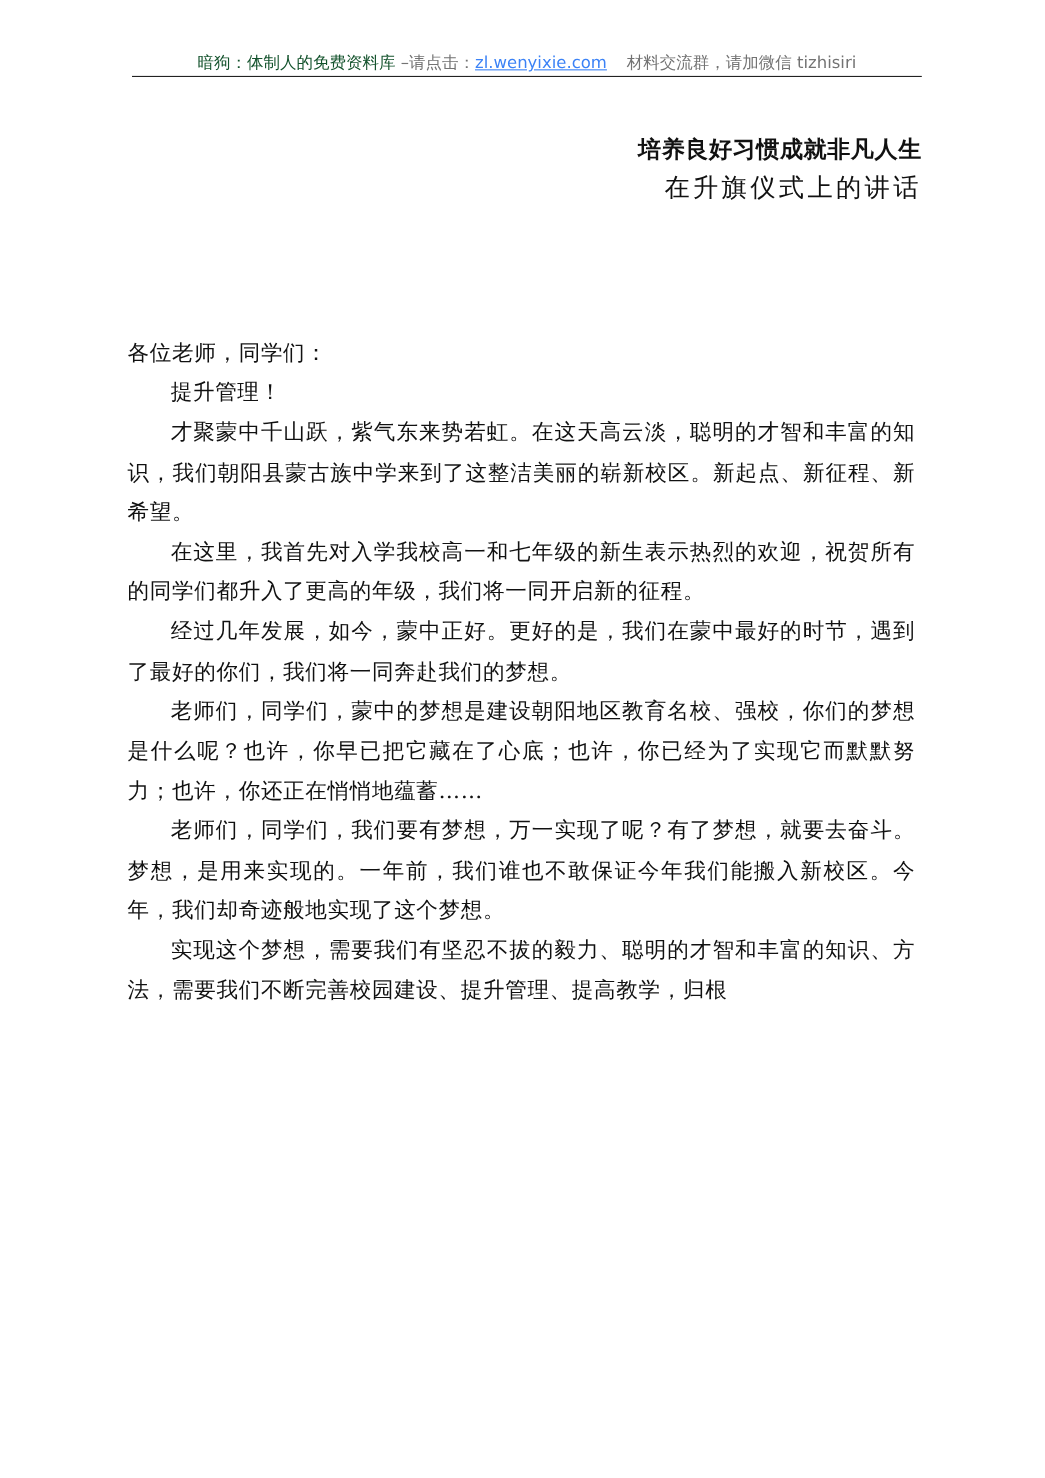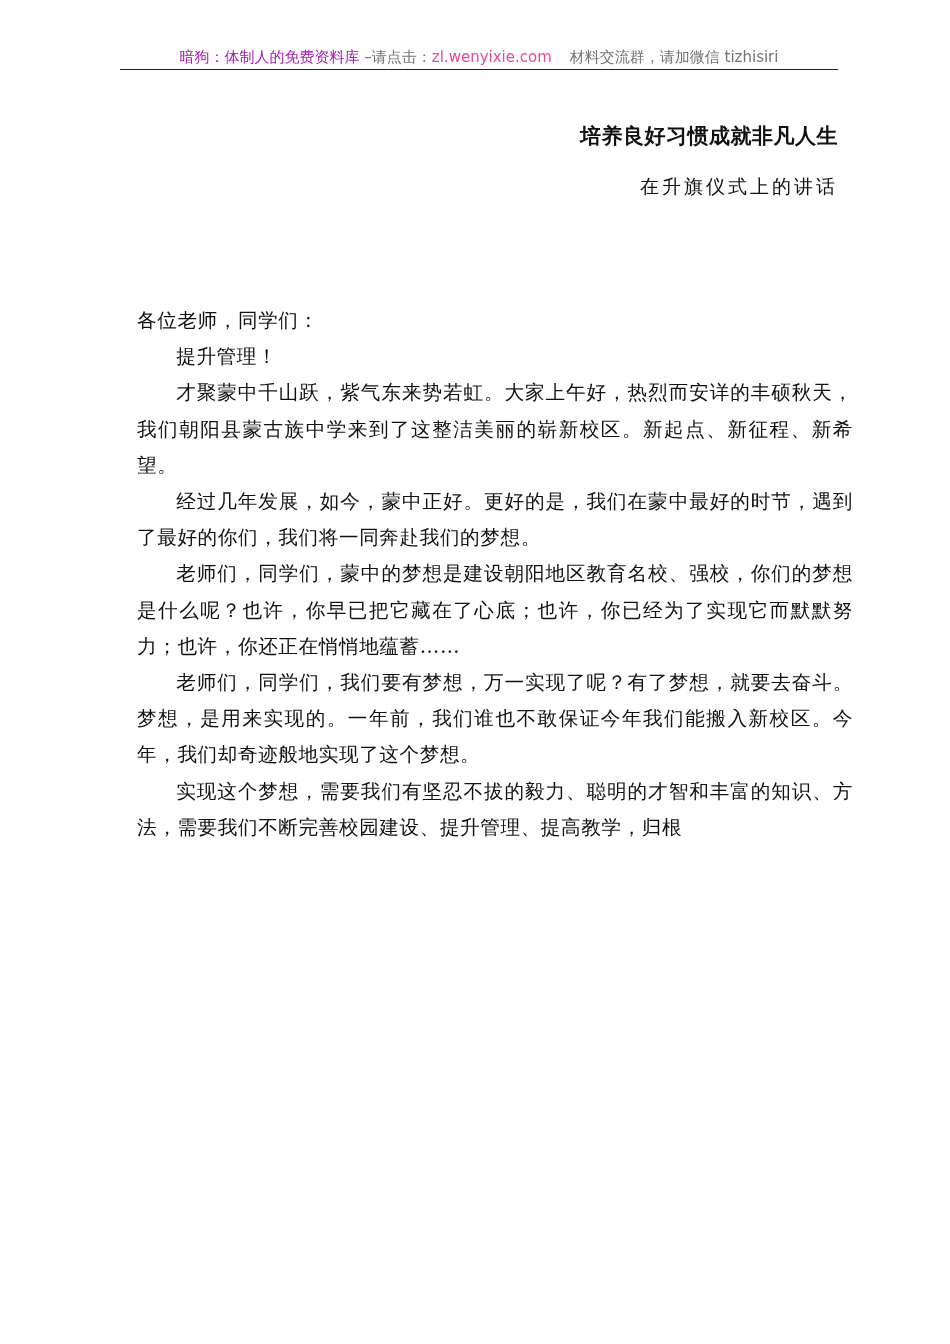--- a/index.html
+++ b/index.html
@@ -1,47 +1,48 @@
 <!DOCTYPE html>
 <html><head>
 <meta charset="utf-8">
 <style>
   html, body { margin: 0; padding: 0; background: #ffffff; }
   body { width: 950px; height: 1344px; position: relative; overflow: hidden;
          font-family: "DejaVu Serif", "Liberation Serif", serif; color: #111; }
   .header { position: absolute; left: 120px; top: 45px; width: 718px; height: 24px;
             font-family: "DejaVu Sans", "Liberation Sans", sans-serif; font-size: 15px;
             text-align: center; white-space: nowrap; line-height: 24px; }
-  .header .red { color: #a21caf; }
+  .header .red { color: #14532d; }
   .header .dark { color: #737373; }
-  .header a { color: #ec4899; }
+  .header a { color: #3b82f6; text-decoration: underline; }
   .header .gap { display: inline-block; width: 18px; }
   .rule { position: absolute; left: 120px; top: 69px; width: 718px; height: 1px; background: #222; }
   .titles { position: absolute; left: 120px; top: 118px; width: 718px; text-align: right; }
   .title { font-size: 21px; font-weight: bold; line-height: 36px; height: 36px; letter-spacing: 0.5px; }
-  .subline { font-size: 19px; line-height: 35px; height: 35px; letter-spacing: 3px; margin-top: 15px; }
-  .body { position: absolute; left: 137px; top: 303px; width: 716px; font-size: 19.6px;
+  .subline { font-size: 23px; line-height: 35px; height: 35px; letter-spacing: 3px; }
+  .body { position: absolute; left: 116px; top: 303px; width: 716px; font-size: 19.6px;
           line-height: 36.2px; text-align: justify; letter-spacing: 0.6px; }
   .body p { margin: 0; text-indent: 2em; }
   .body p.noindent { text-indent: 0; }
 </style>
 </head>
 <body>
 
 <div class="header">
   <span class="red">暗狗：体制人的免费资料库</span><span class="dark"> –请点击：</span><a>zl.wenyixie.com</a><span class="gap"></span><span class="dark">材料交流群，请加微信 tizhisiri</span>
 </div>
 <div class="rule"></div>
 
 <div class="titles">
   <div class="title">培养良好习惯成就非凡人生</div>
   <div class="subline">在升旗仪式上的讲话</div>
 </div>
 
 <div class="body">
   <p class="noindent">各位老师，同学们：</p>
   <p>提升管理！</p>
-  <p>才聚蒙中千山跃，紫气东来势若虹。大家上午好，热烈而安详的丰硕秋天，我们朝阳县蒙古族中学来到了这整洁美丽的崭新校区。新起点、新征程、新希望。</p>
+  <p>才聚蒙中千山跃，紫气东来势若虹。在这天高云淡，聪明的才智和丰富的知识，我们朝阳县蒙古族中学来到了这整洁美丽的崭新校区。新起点、新征程、新希望。</p>
+  <p>在这里，我首先对入学我校高一和七年级的新生表示热烈的欢迎，祝贺所有的同学们都升入了更高的年级，我们将一同开启新的征程。</p>
   <p>经过几年发展，如今，蒙中正好。更好的是，我们在蒙中最好的时节，遇到了最好的你们，我们将一同奔赴我们的梦想。</p>
   <p>老师们，同学们，蒙中的梦想是建设朝阳地区教育名校、强校，你们的梦想是什么呢？也许，你早已把它藏在了心底；也许，你已经为了实现它而默默努力；也许，你还正在悄悄地蕴蓄……</p>
   <p>老师们，同学们，我们要有梦想，万一实现了呢？有了梦想，就要去奋斗。梦想，是用来实现的。一年前，我们谁也不敢保证今年我们能搬入新校区。今年，我们却奇迹般地实现了这个梦想。</p>
   <p>实现这个梦想，需要我们有坚忍不拔的毅力、聪明的才智和丰富的知识、方法，需要我们不断完善校园建设、提升管理、提高教学，归根</p>
 </div>
 
 </body></html>

